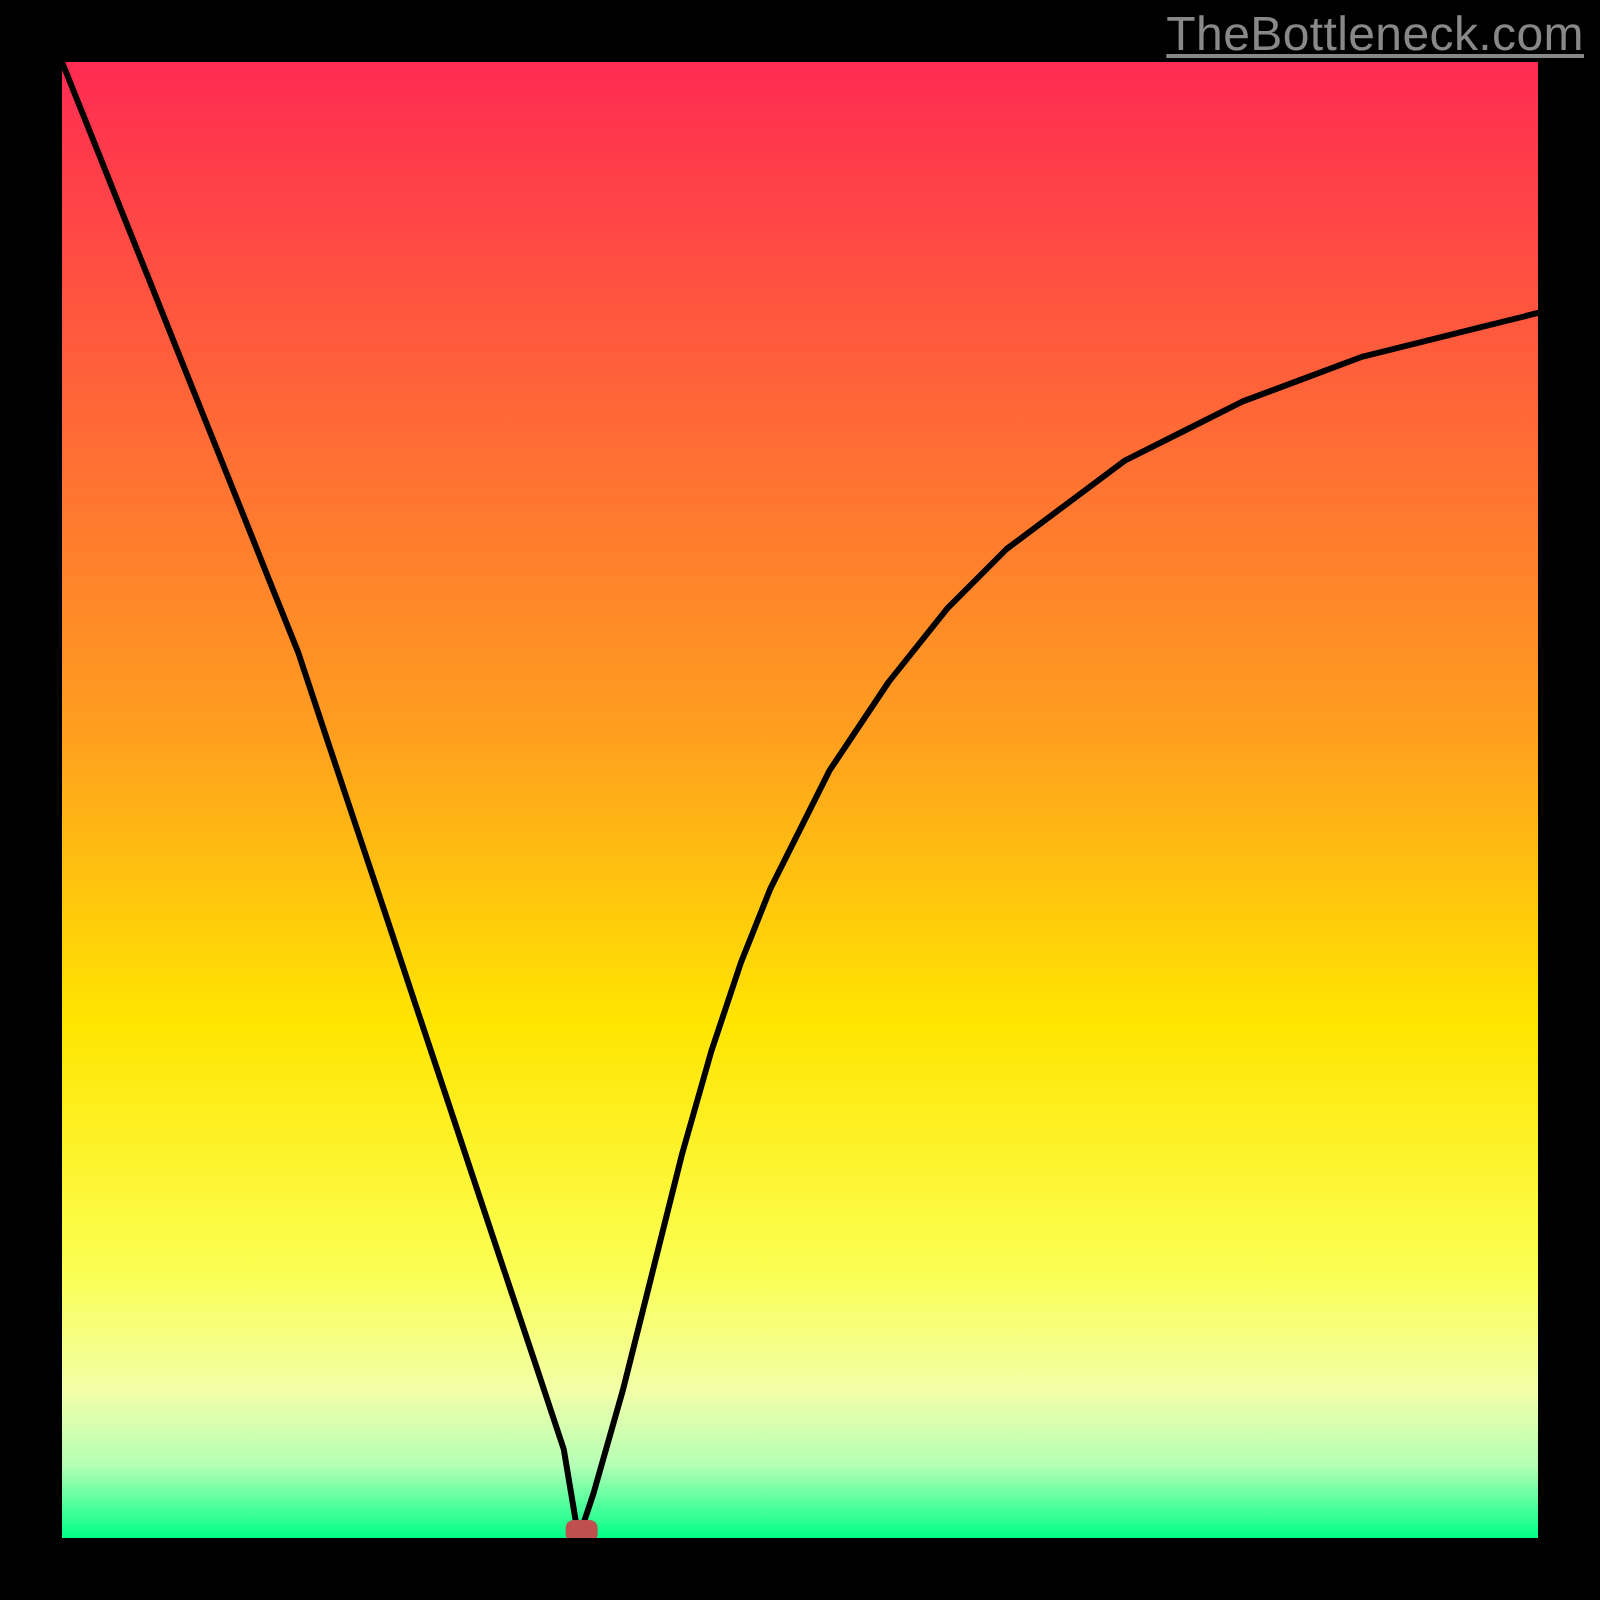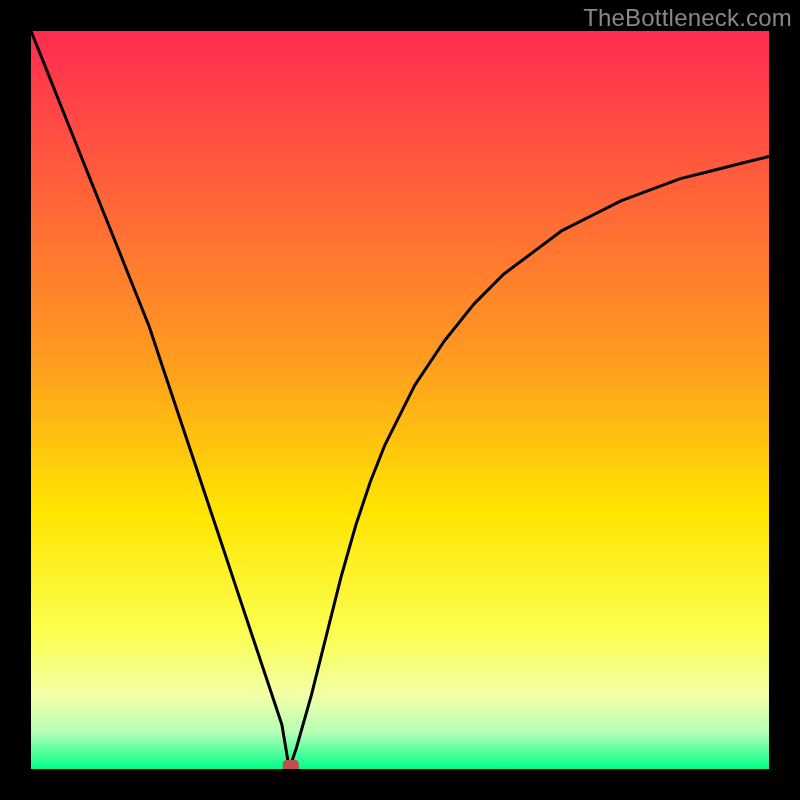--- a/index.html
+++ b/index.html
@@ -20,20 +20,21 @@
     background: #000;
   }
   .attribution {
     position: absolute;
     top: 4px;
     right: 8px;
     color: #888;
     font-size: 24px;
     font-weight: 400;
     letter-spacing: 0.2px;
+    text-decoration: underline;
   }
   svg {
     position: absolute;
     left: 0;
     top: 0;
   }
 </style>
 </head>
 <body>
 

